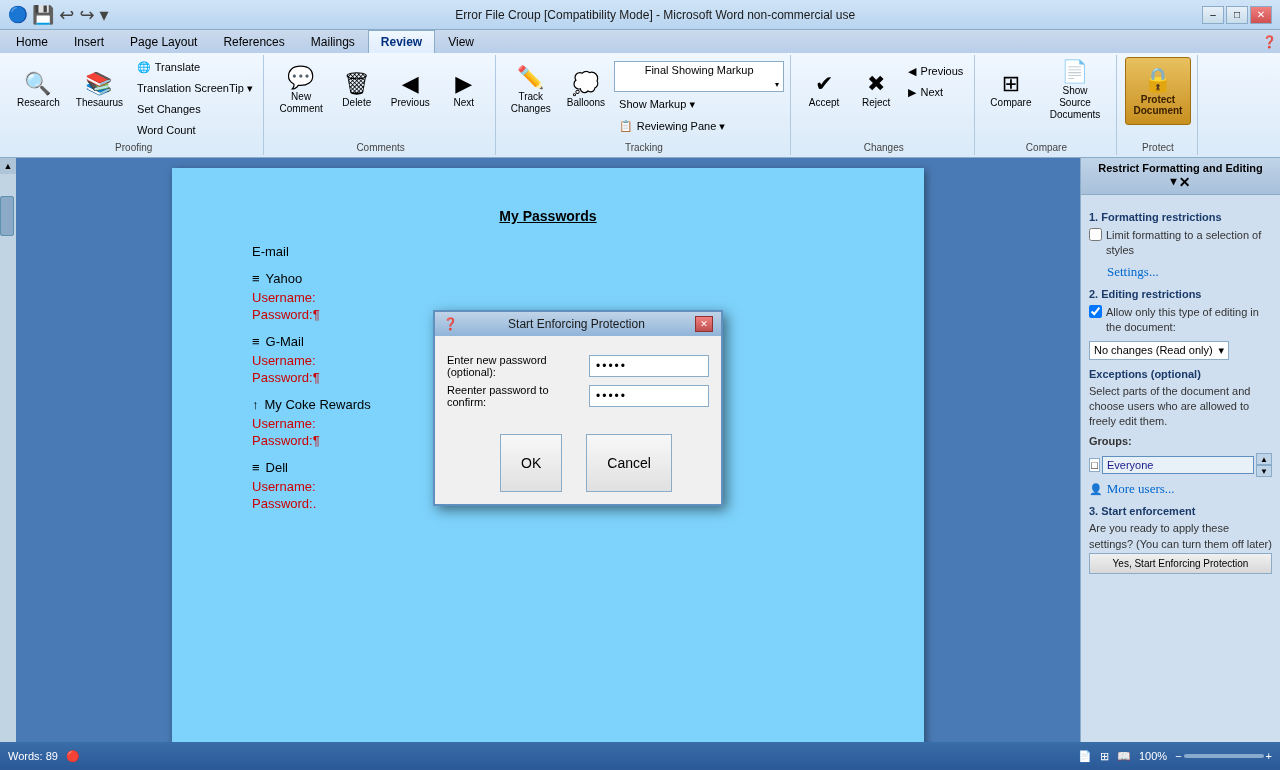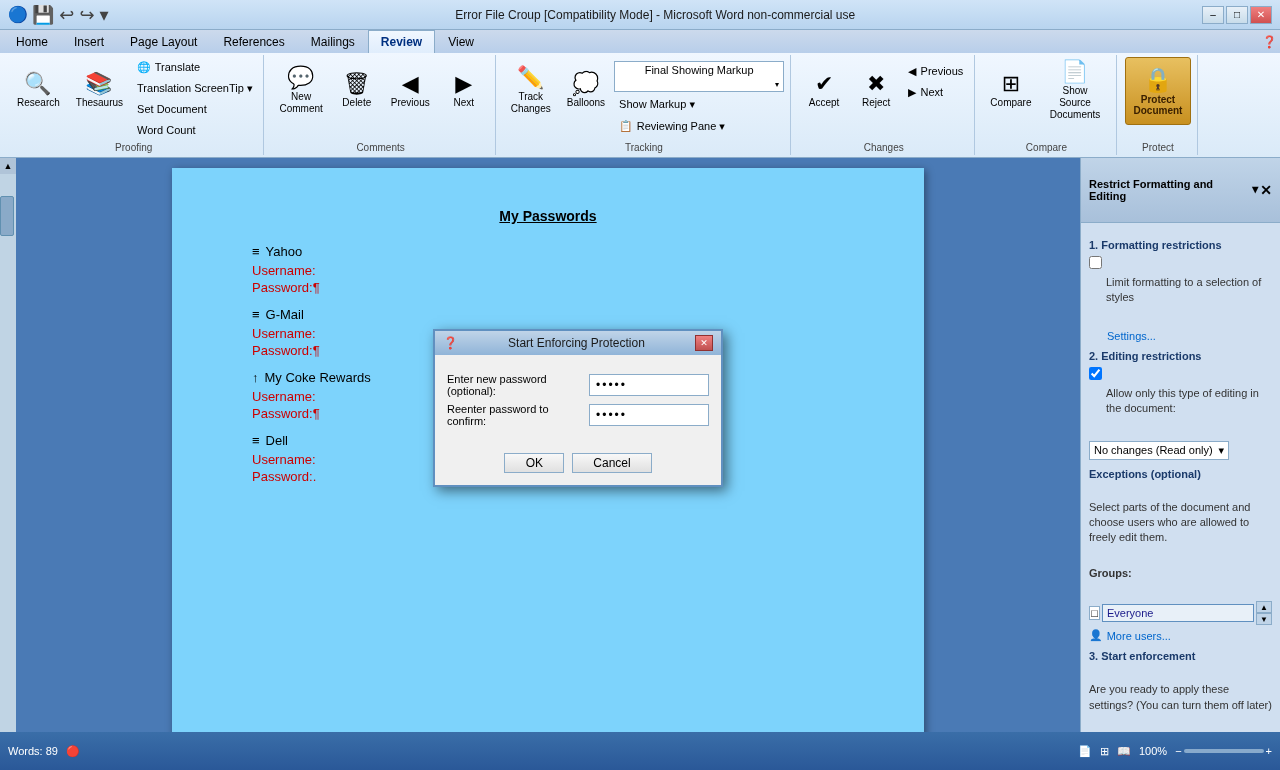--- a/index.html
+++ b/index.html
@@ -44,21 +44,21 @@
 
     .protect-btn { background: linear-gradient(to bottom, #e8c060, #c89020); border: 1px solid #a07010; height: 68px; display: flex; flex-direction: column; align-items: center; justify-content: center; padding: 4px 8px; cursor: pointer; border-radius: 3px; min-width: 55px; }
     .protect-icon { font-size: 24px; }
 
     
     .status-bar {
       position: fixed;
       bottom: 0;
       left: 0;
       right: 0;
-      height: 38px;
+      height: 28px;
       background: linear-gradient(to bottom, #3a6ea8, #2a5898);
       display: flex;
       align-items: center;
       padding: 0 8px;
       gap: 8px;
       color: white;
       font-size: 11px;
     }
     .status-right { margin-left: auto; display: flex; align-items: center; gap: 8px; }
 
@@ -68,25 +68,25 @@
     
     .doc-area { flex: 1; background: #4a7ab5; padding: 10px; overflow: auto; display: flex; justify-content: center; position: relative; }
     .doc-page { background: #7dd3fc; width: 752px; min-height: 600px; padding: 40px 80px; position: relative; box-shadow: 2px 2px 8px rgba(0,0,0,0.4); }
     .doc-title { text-align: center; font-weight: bold; text-decoration: underline; margin-bottom: 20px; font-size: 14px; color: black; }
     .doc-line { margin: 6px 0; font-size: 13px; }
     .doc-section { display: flex; align-items: center; gap: 6px; margin: 12px 0 4px 0; font-size: 13px; color: black; }
     .doc-field-red { color: #cc0000; font-size: 13px; margin: 2px 0; }
 
     
     .right-panel { width: 200px; background: #d0dff0; border-left: 1px solid #8bacc9; display: flex; flex-direction: column; font-size: 11px; overflow: hidden; }
-    .panel-header { background: linear-gradient(to bottom, #c0d4e8, #a8c0da); padding: 20px 8px; display: flex; align-items: center; border-bottom: 1px solid #8bacc9; font-size: 11px; font-weight: bold; }
+    .panel-header { background: linear-gradient(to bottom, #c0d4e8, #a8c0da); padding: 4px 8px; display: flex; align-items: center; border-bottom: 1px solid #8bacc9; font-size: 11px; font-weight: bold; flex-direction: column; }
     .panel-body { padding: 8px; overflow-y: auto; flex: 1; }
     .panel-section-title { font-weight: bold; font-size: 11px; margin: 8px 0 4px 0; color: #1a3a6a; }
-    .panel-text { font-size: 11px; color: #333; line-height: 1.4; margin: 20px 0; }
-    .panel-link { color: #0066cc; cursor: pointer; font-size: 11px; }
+    .panel-text { font-size: 11px; color: #333; line-height: 1.4; margin: 1px 0; }
+    .panel-link { color: #0066cc; cursor: pointer; font-size: 13px; font-family: Liberation Serif, serif; }
     .checkbox-row { display: flex; align-items: flex-start; gap: 4px; margin: 4px 0; }
     .checkbox-row input { margin-top: 1px; }
 
     .dropdown-select { width: 140px; padding: 2px 4px; font-size: 11px; border: 1px solid #8bacc9; background: white; display: flex; align-items: center; justify-content: space-between; cursor: pointer; }
     .group-input-row { display: flex; align-items: center; gap: 2px; margin: 4px 0; }
     .group-checkbox { width: 14px; height: 14px; border: 1px solid #8bacc9; background: white; display: flex; align-items: center; justify-content: center; }
     .group-input { flex: 1; border: 1px solid #6090c0; background: #e8f0f8; padding: 2px 4px; font-size: 11px; color: #1a1a8a; }
     .group-scroll { display: flex; flex-direction: column; }
     .scroll-btn { width: 16px; height: 12px; background: #c0d4e8; border: 1px solid #8bacc9; font-size: 8px; display: flex; align-items: center; justify-content: center; cursor: pointer; }
 
@@ -97,21 +97,21 @@
     .dialog { background: #f0f0f0; border: 2px solid #6090c0; box-shadow: 4px 4px 12px rgba(0,0,0,0.5); width: 290px; font-size: 12px; }
     .dialog-title-bar { background: linear-gradient(to bottom, #c0d4e8, #90b4d8); padding: 4px 8px; display: flex; align-items: center; justify-content: space-between; }
     .dialog-title-text { font-size: 12px; font-weight: normal; color: #1a1a1a; }
     .dialog-controls { display: flex; gap: 2px; }
     .dialog-btn-ctrl { width: 18px; height: 16px; background: linear-gradient(to bottom, #f08080, #c05050); border: 1px solid #903030; font-size: 9px; cursor: pointer; display: flex; align-items: center; justify-content: center; color: white; }
     .dialog-body { padding: 12px; }
     .dialog-row { display: flex; align-items: center; margin: 6px 0; gap: 8px; }
     .dialog-label { font-size: 11px; flex: 1; }
     .dialog-input { border: 1px solid #8bacc9; padding: 3px 6px; font-size: 12px; width: 120px; background: white; }
     .dialog-footer { display: flex; justify-content: center; gap: 8px; padding: 8px 12px 12px; }
-    .dialog-action-btn { padding: 2px 20px; border: 1px solid #8bacc9; background: linear-gradient(to bottom, #f8f8f8, #e0e0e0); cursor: pointer; font-size: 12px; min-width: 60px; }
+    .dialog-action-btn { padding: 20px 20px; border: 1px solid #8bacc9; background: linear-gradient(to bottom, #f8f8f8, #e0e0e0); cursor: pointer; font-size: 14px; min-width: 60px; margin-left: 16px; }
     .scroll-thumb { width: 14px; height: 40px; background: #8aaac8; border: 1px solid #6090b0; margin: 2px auto; border-radius: 2px; position: absolute; top: 20px; }
     .scroll-arrow { width: 16px; height: 16px; background: #b0c4d8; display: flex; align-items: center; justify-content: center; font-size: 9px; cursor: pointer; }
   </style>
 </head>
 <body>
 
 <div class="title-bar">
   <div class="title-bar-left">
     <span style="font-size:16px;">🔵</span>
     <span style="font-size:18px; color:#444;">💾 ↩ ↪ ▾</span>
@@ -150,21 +150,21 @@
         </div>
         <div style="display:flex; flex-direction:column; gap:1px;">
           <div class="ribbon-btn-sm">
             <span>🌐</span>
             <span>Translate</span>
           </div>
           <div class="ribbon-btn-sm">
             <span>Translation ScreenTip ▾</span>
           </div>
           <div class="ribbon-btn-sm">
-            <span>Set Document</span>
+            <span>Set Changes</span>
           </div>
           <div class="ribbon-btn-sm">
             <span>Word Count</span>
           </div>
         </div>
       </div>
       <div class="ribbon-group-label">Proofing</div>
     </div>
 
     <div class="ribbon-group">
@@ -275,20 +275,21 @@
       <div class="scroll-arrow">▲</div>
       <div style="flex:1; position:relative;">
         <div class="scroll-thumb"></div>
       </div>
       <div class="scroll-arrow">▼</div>
     </div>
 
     <div class="doc-page" style="margin-left: 16px;">
       <div class="doc-title">My Passwords</div>
 
+      <div class="doc-line">E-mail</div>
 
       <div class="doc-section">
         <span>≡</span>
         <span>Yahoo</span>
       </div>
       <div class="doc-field-red">Username:</div>
       <div class="doc-field-red">Password:¶</div>
 
       <div class="doc-section">
         <span>≡</span>

